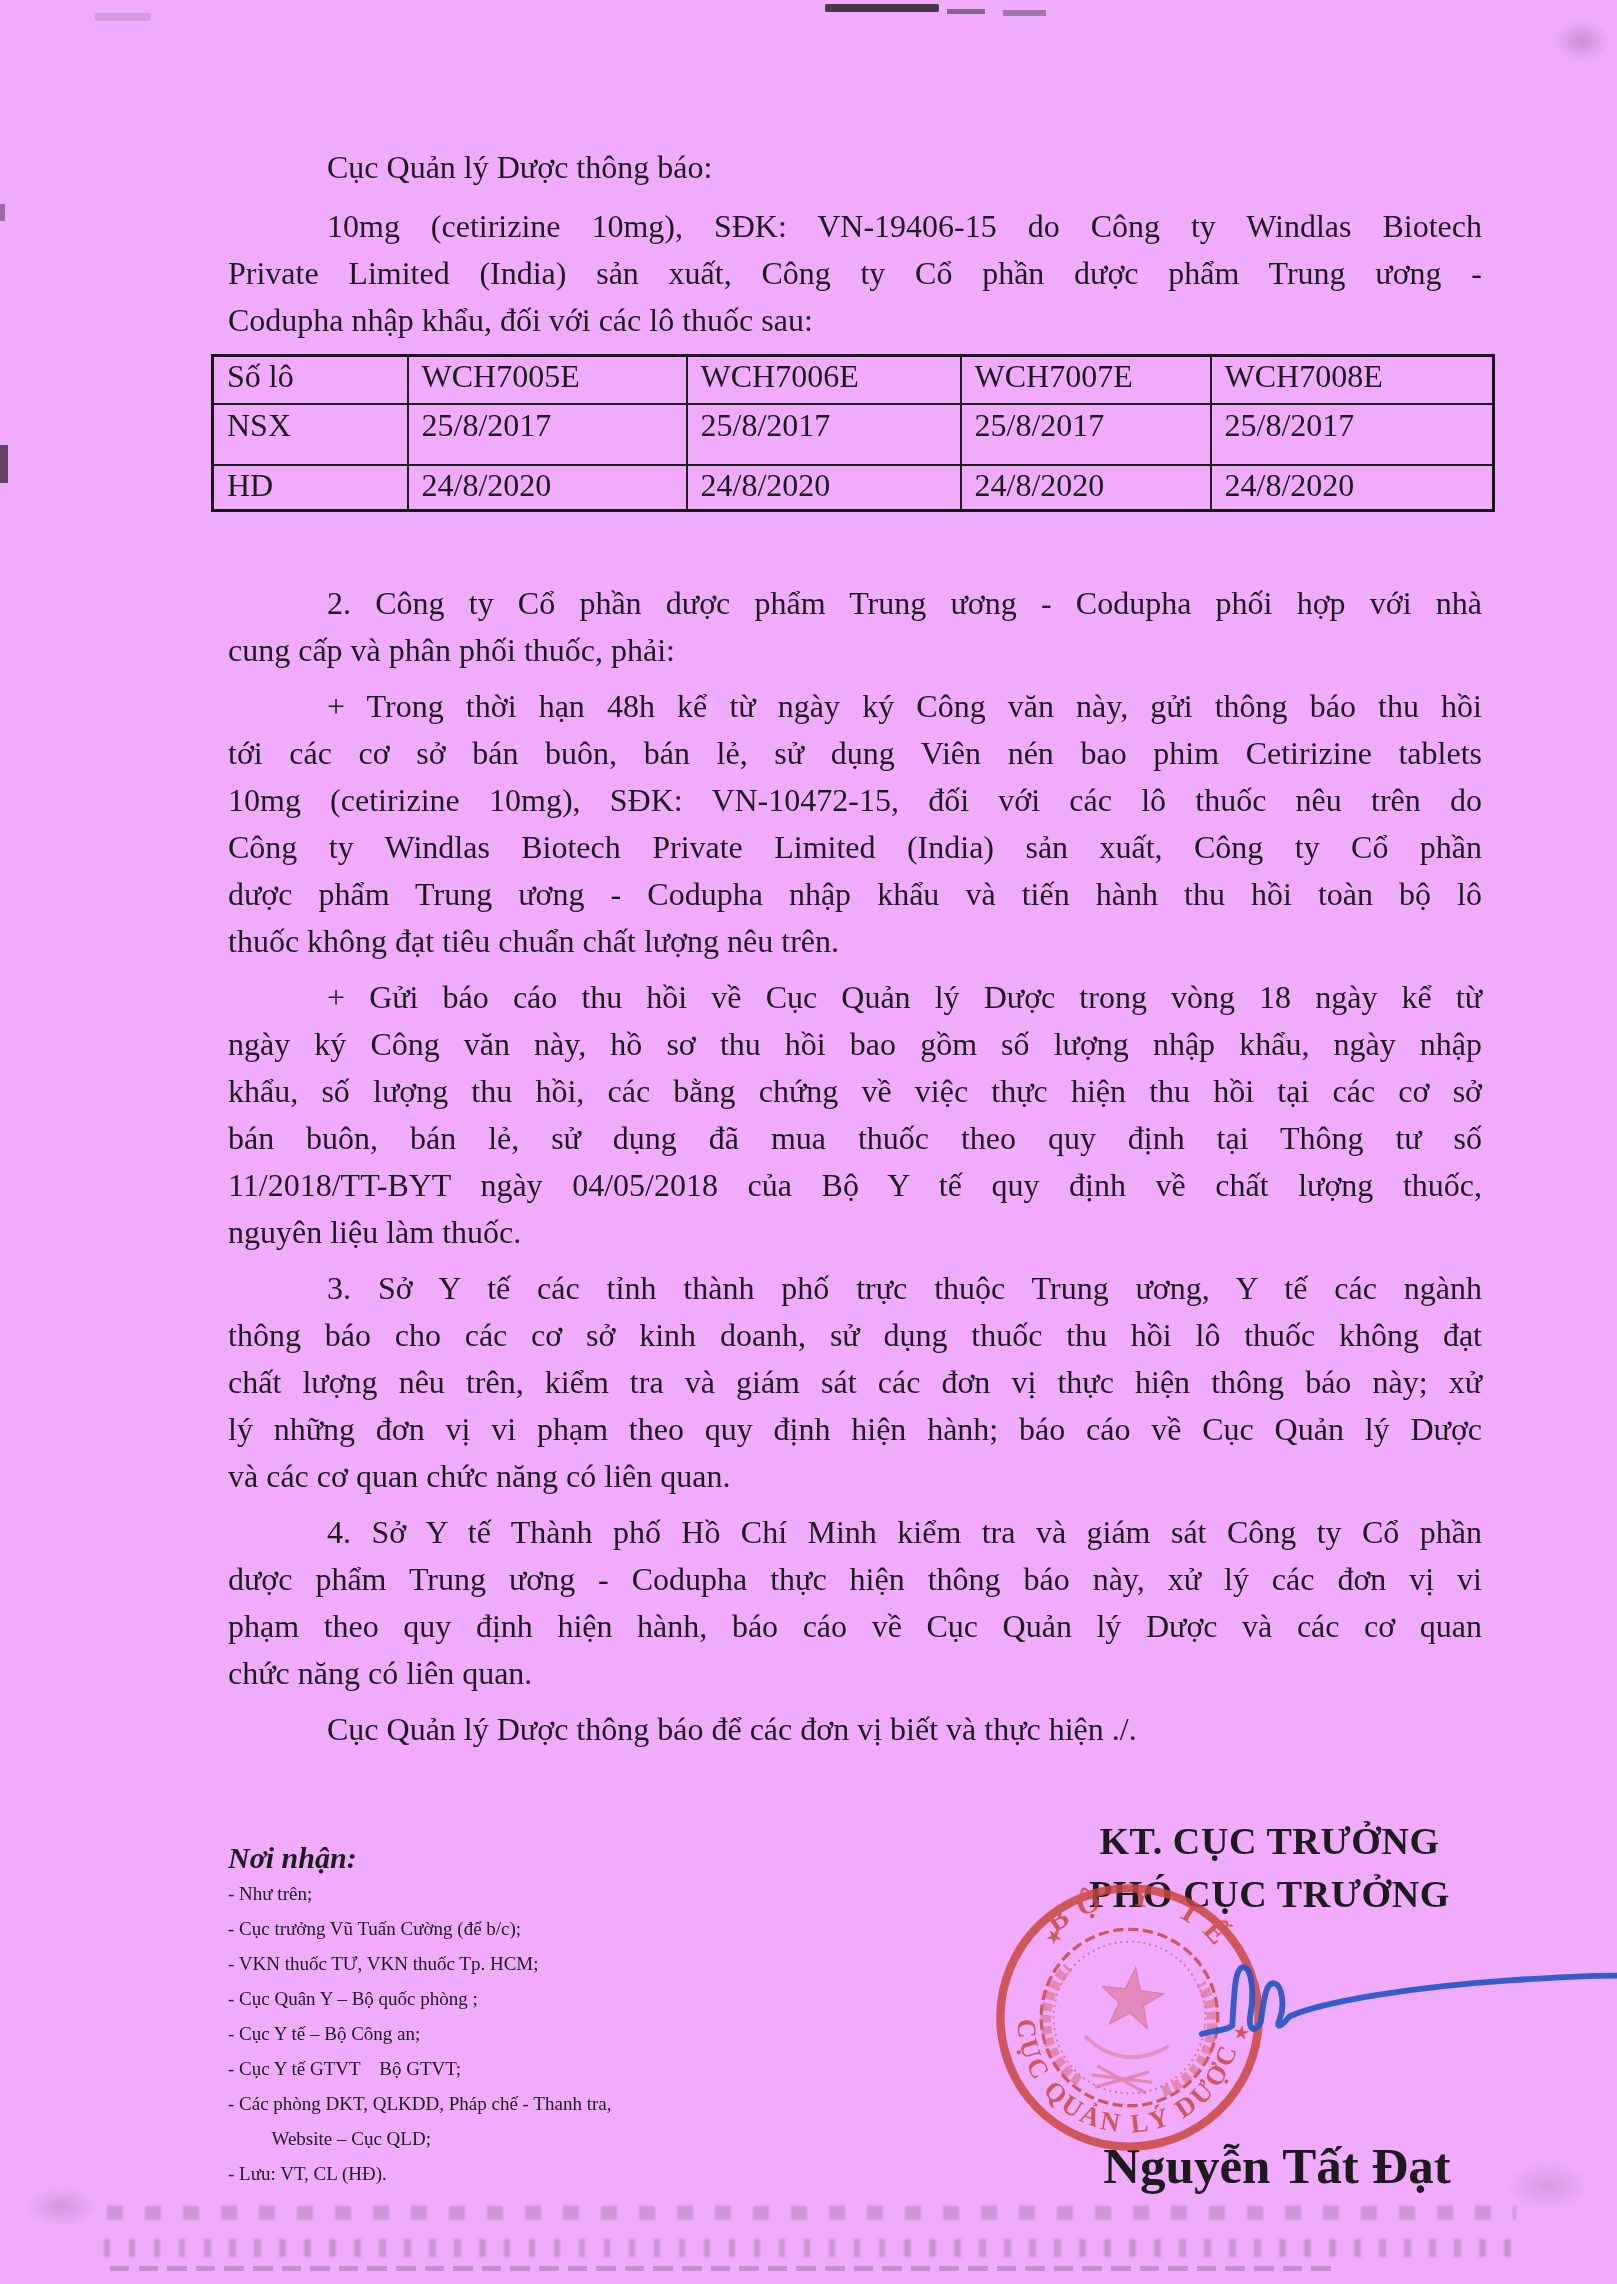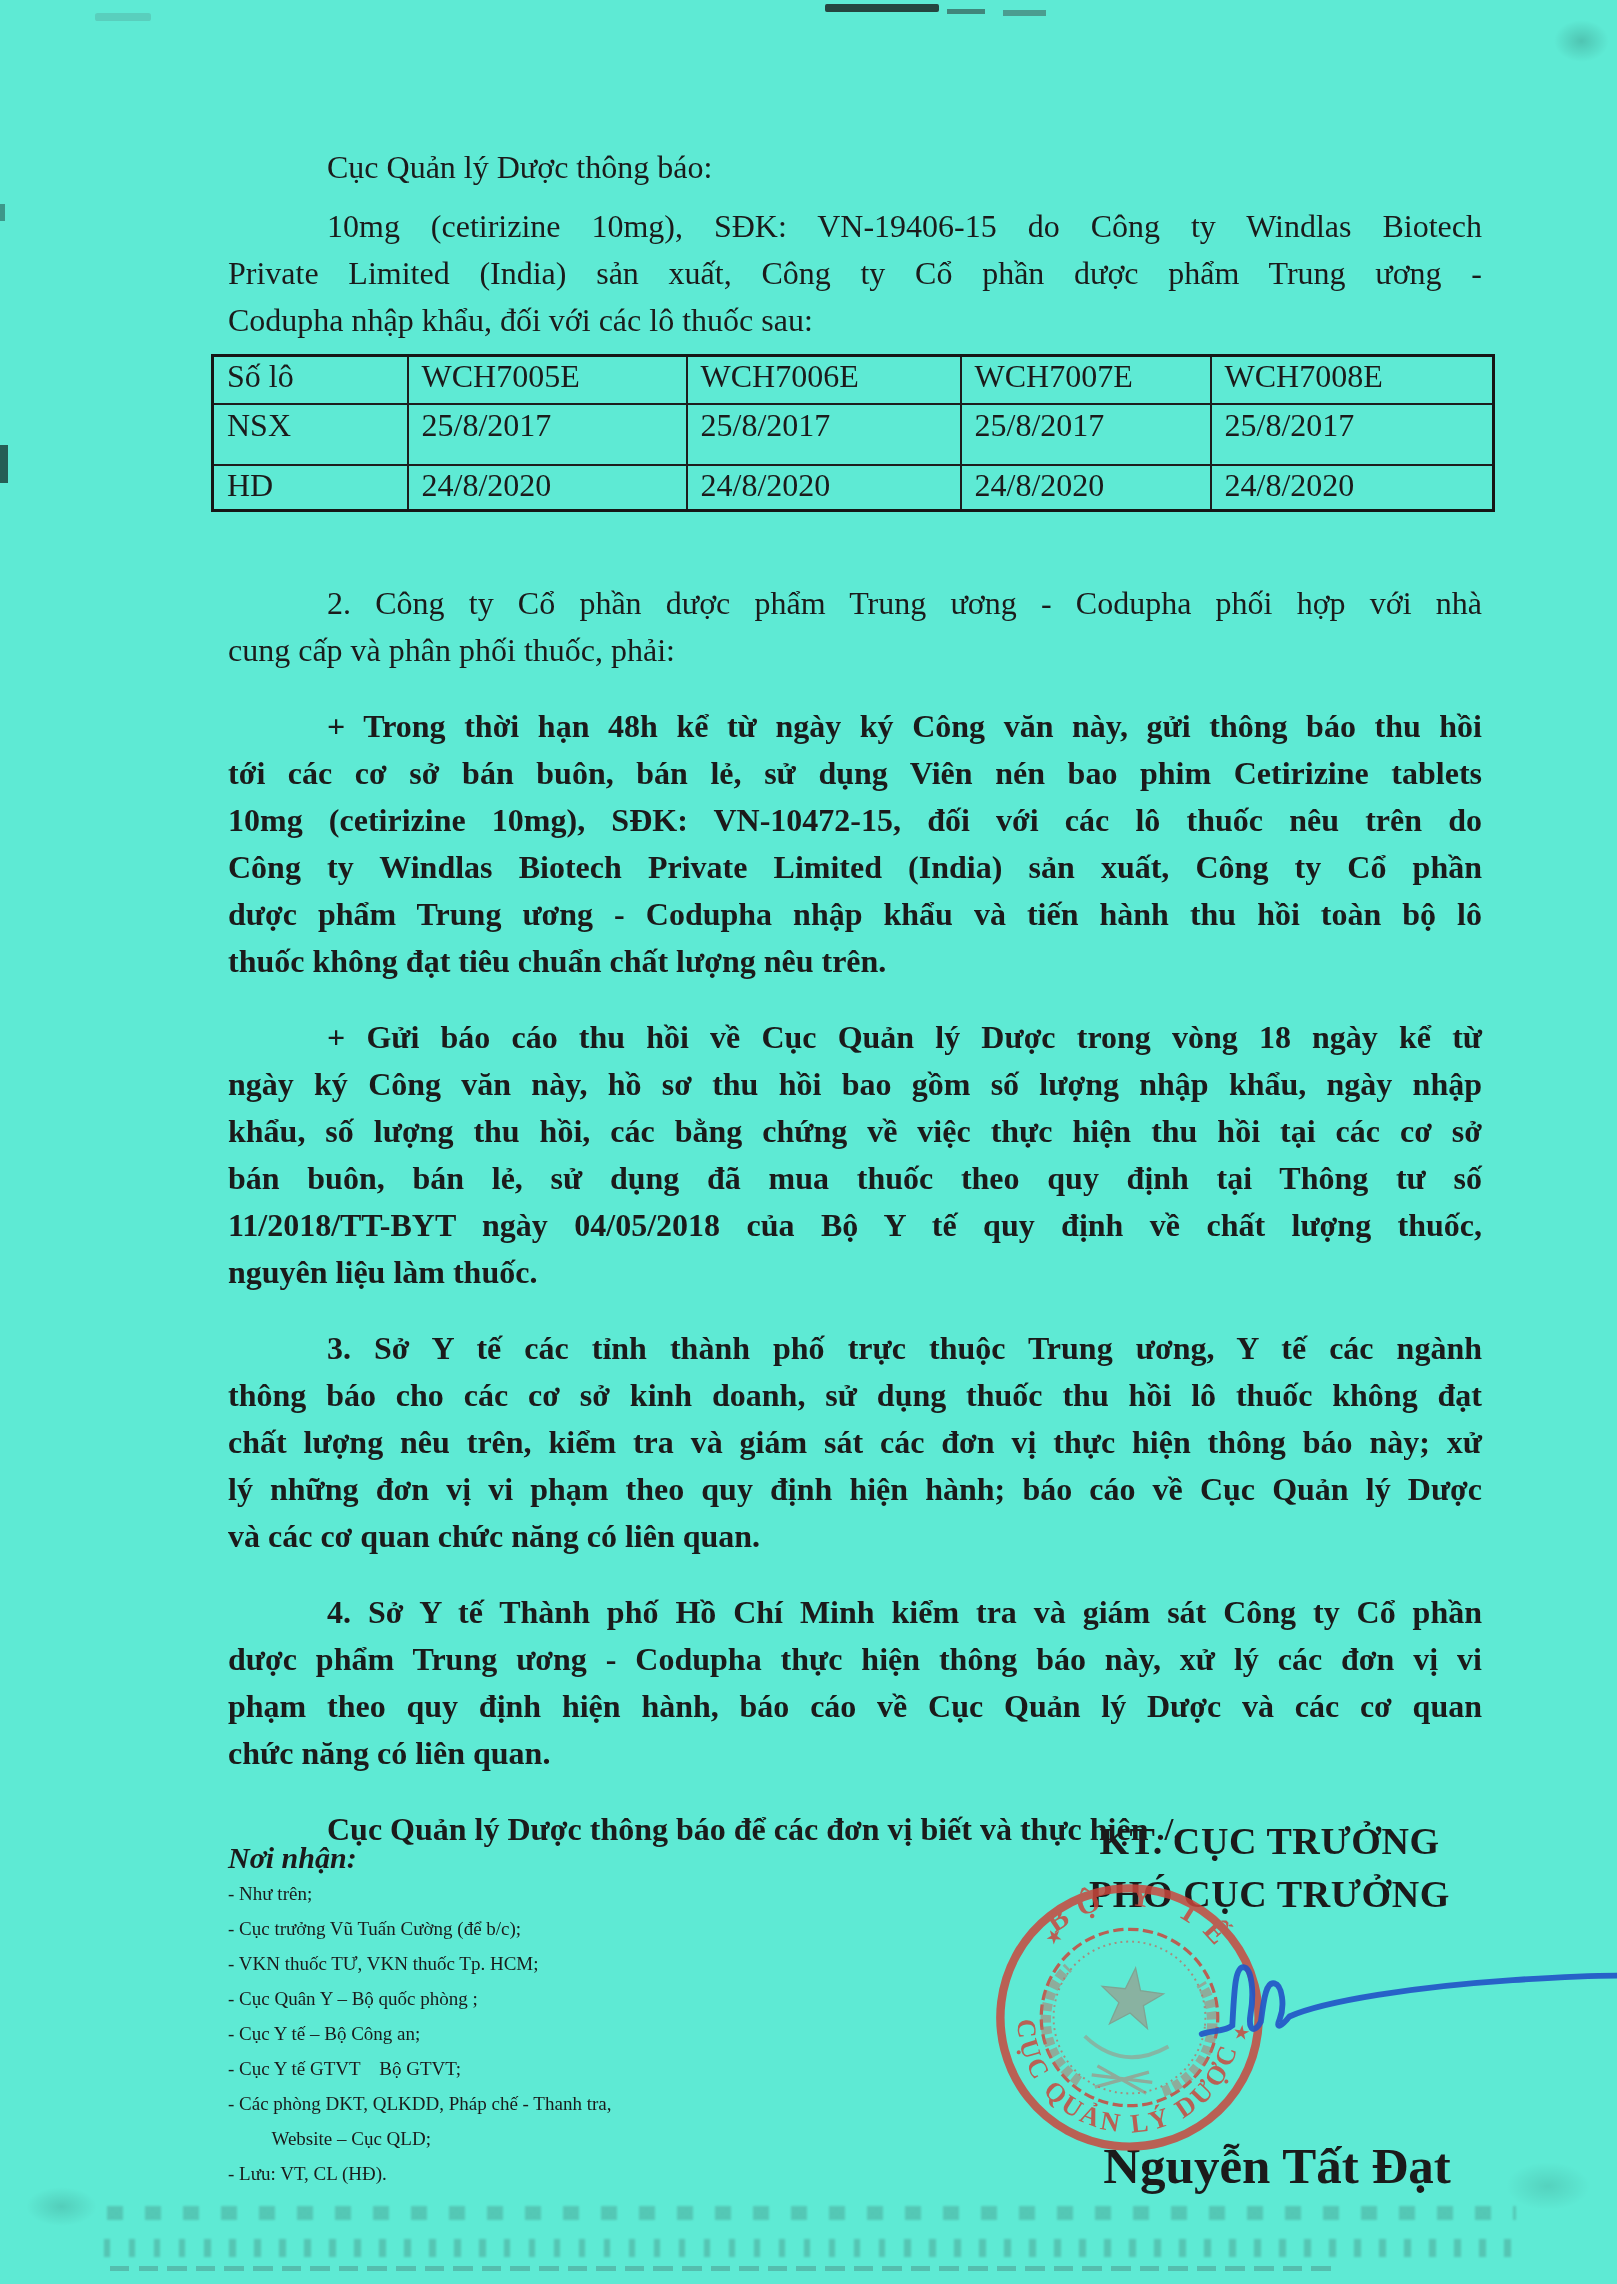--- a/index.html
+++ b/index.html
@@ -1,27 +1,27 @@
 <!DOCTYPE html>
 <html style="font-size:10.4px"><head>
 <meta charset="utf-8">
 <style>
   html,body{margin:0;padding:0;background:#6e6e6e;}
   #page{
-    position:relative;width:1618px;height:2284px;background:#5eead4;
+    position:relative;width:1618px;height:2284px;background:#f0abfc;
     font-family:"Liberation Serif","DejaVu Serif",serif;color:#1b1b1b;overflow:hidden;
   }
   
   #content{position:absolute;left:228px;top:144px;width:1254px;z-index:1;}
   .line{font-size:32px;line-height:47px;}
   .para .line{text-align:justify;text-align-last:justify;}
   .para .line:first-child{text-indent:99px;}
   .para .line:last-child{text-align-last:left;}
   .single{text-indent:99px;}
-  .mt{margin-top:29px;font-weight:bold;}
+  .mt{margin-top:9px;}
   .mt-first{margin-top:11.7px;}
   .mt-after-table{margin-top:68px;}
   
   table.batch{border-collapse:collapse;table-layout:fixed;margin-left:-17px;margin-top:10.4px;width:1280px;}
   table.batch td{border:2.6px solid #1d1d1d;font-size:32px;vertical-align:top;padding:1.3px 0 0 13px;}
   table.batch{border:3.2px solid #161616;}
   tr.r-header td{height:45px;margin-top:36px;}
   tr.r-nsx td{height:57px;}
   tr.r-hd td{height:42px;}
   

